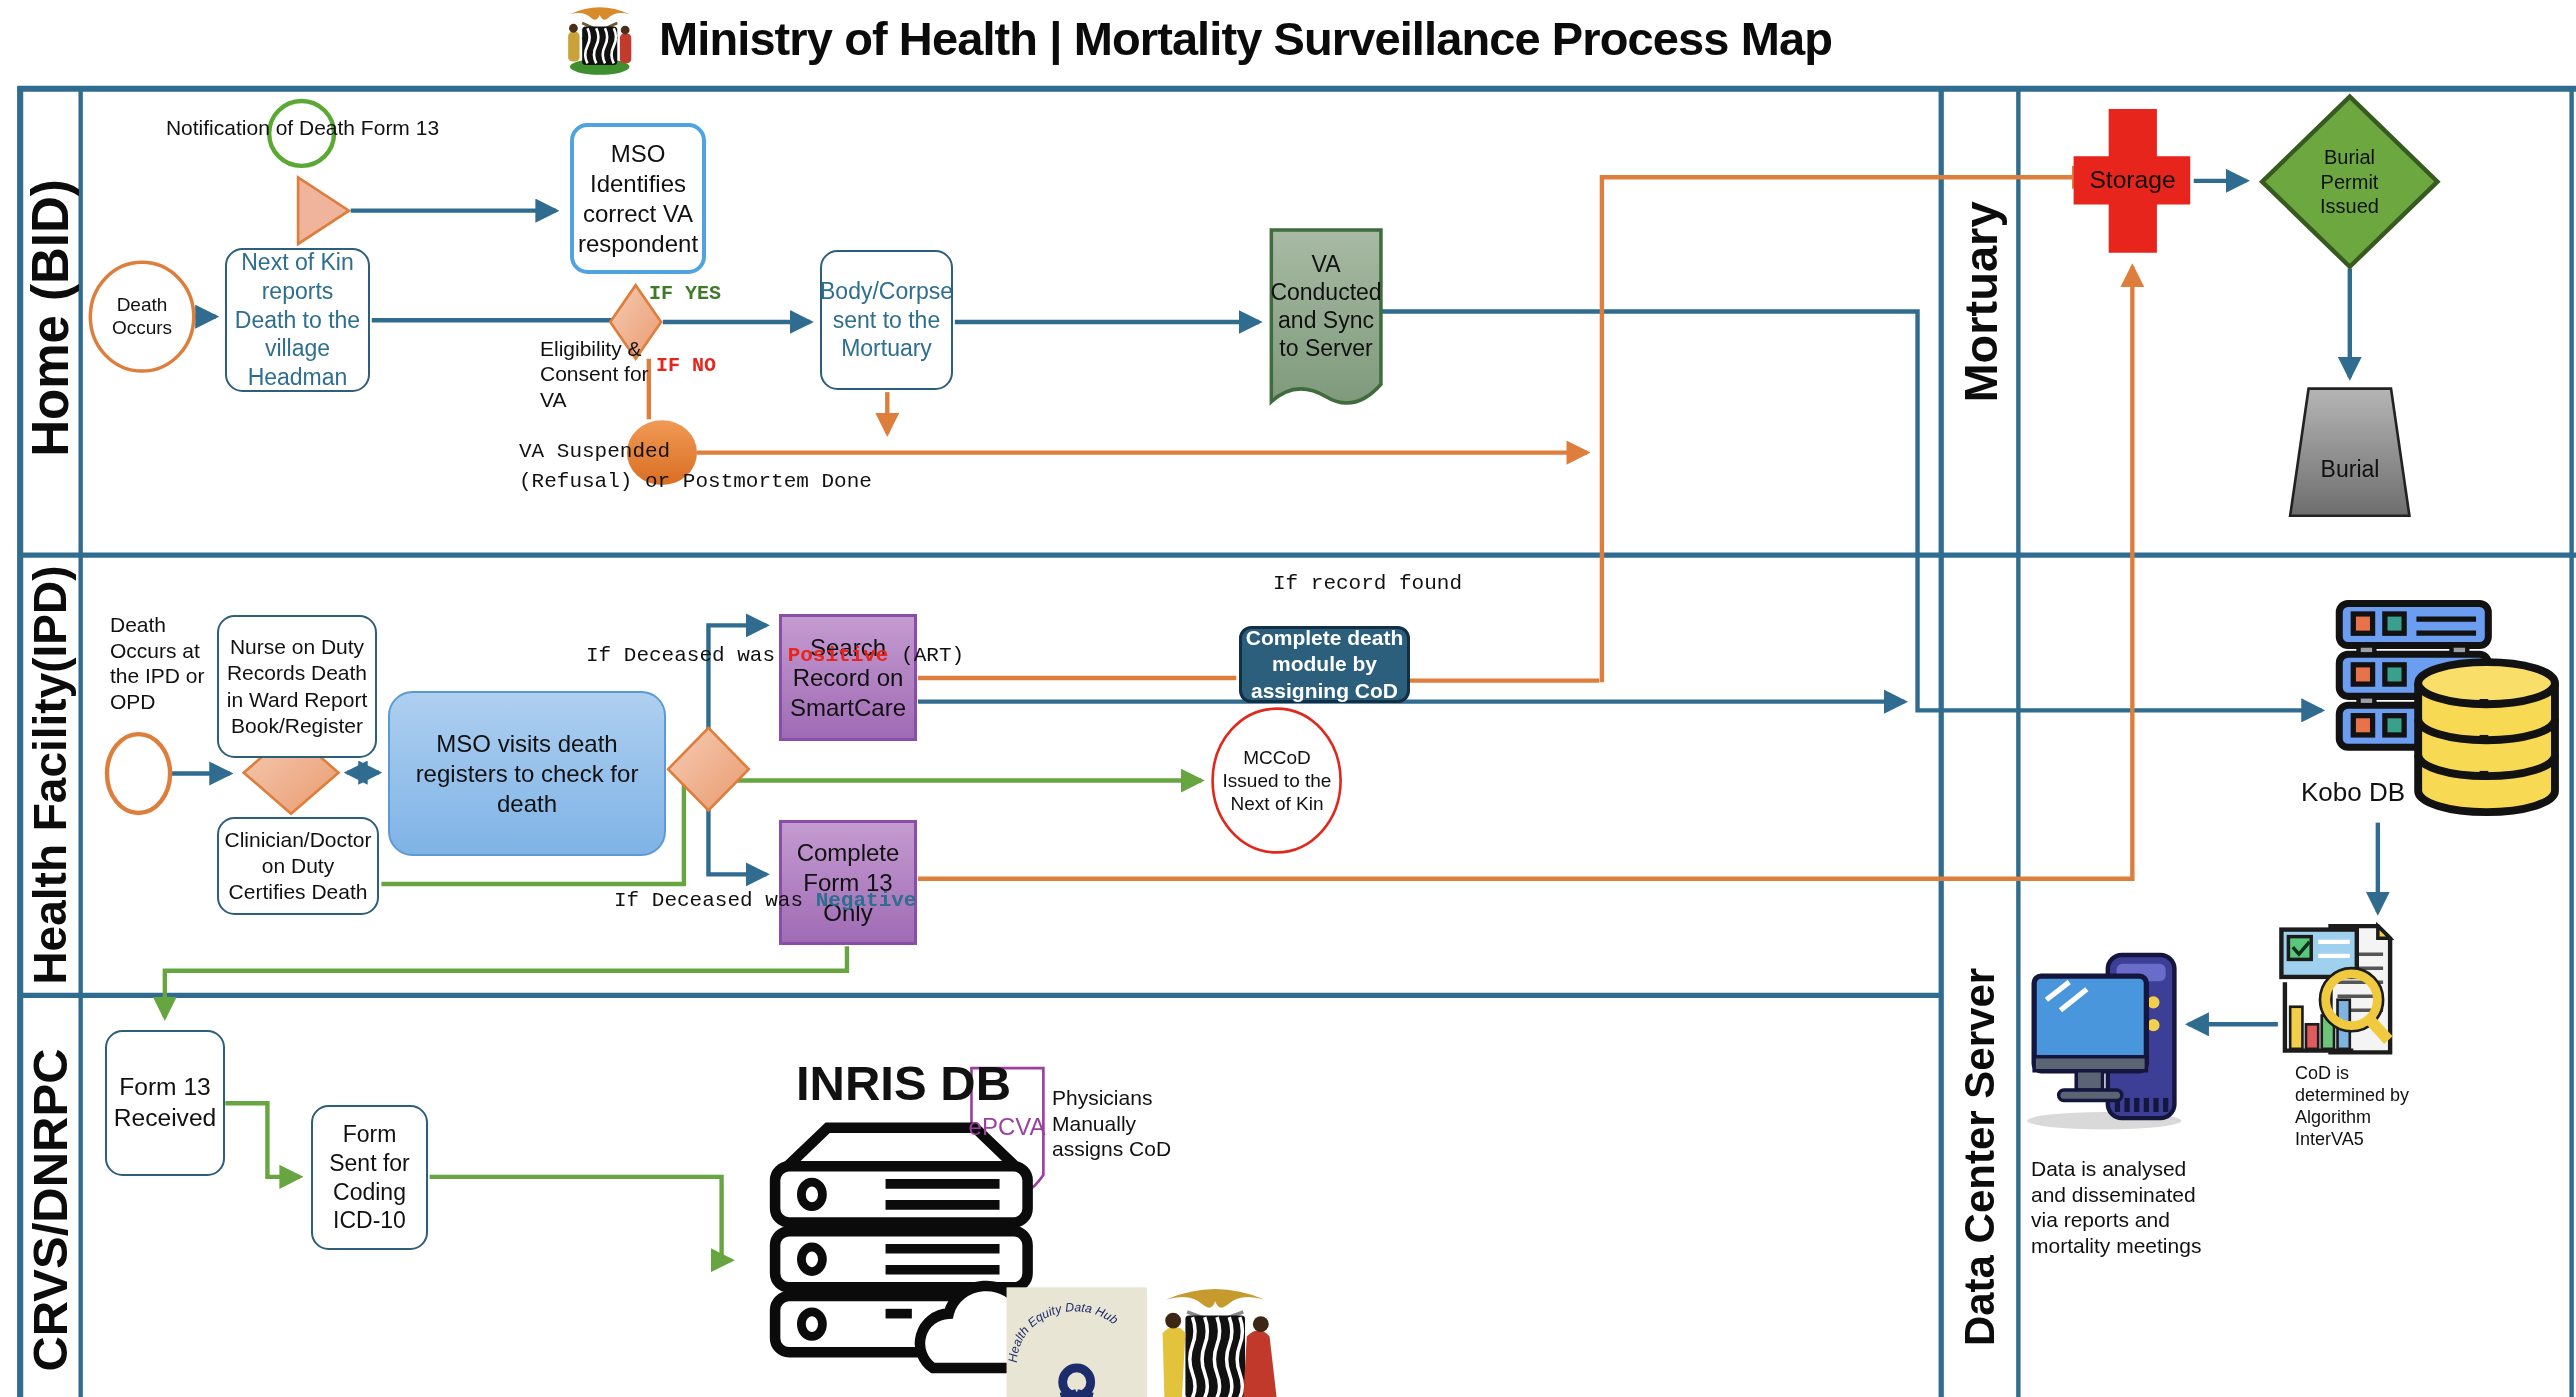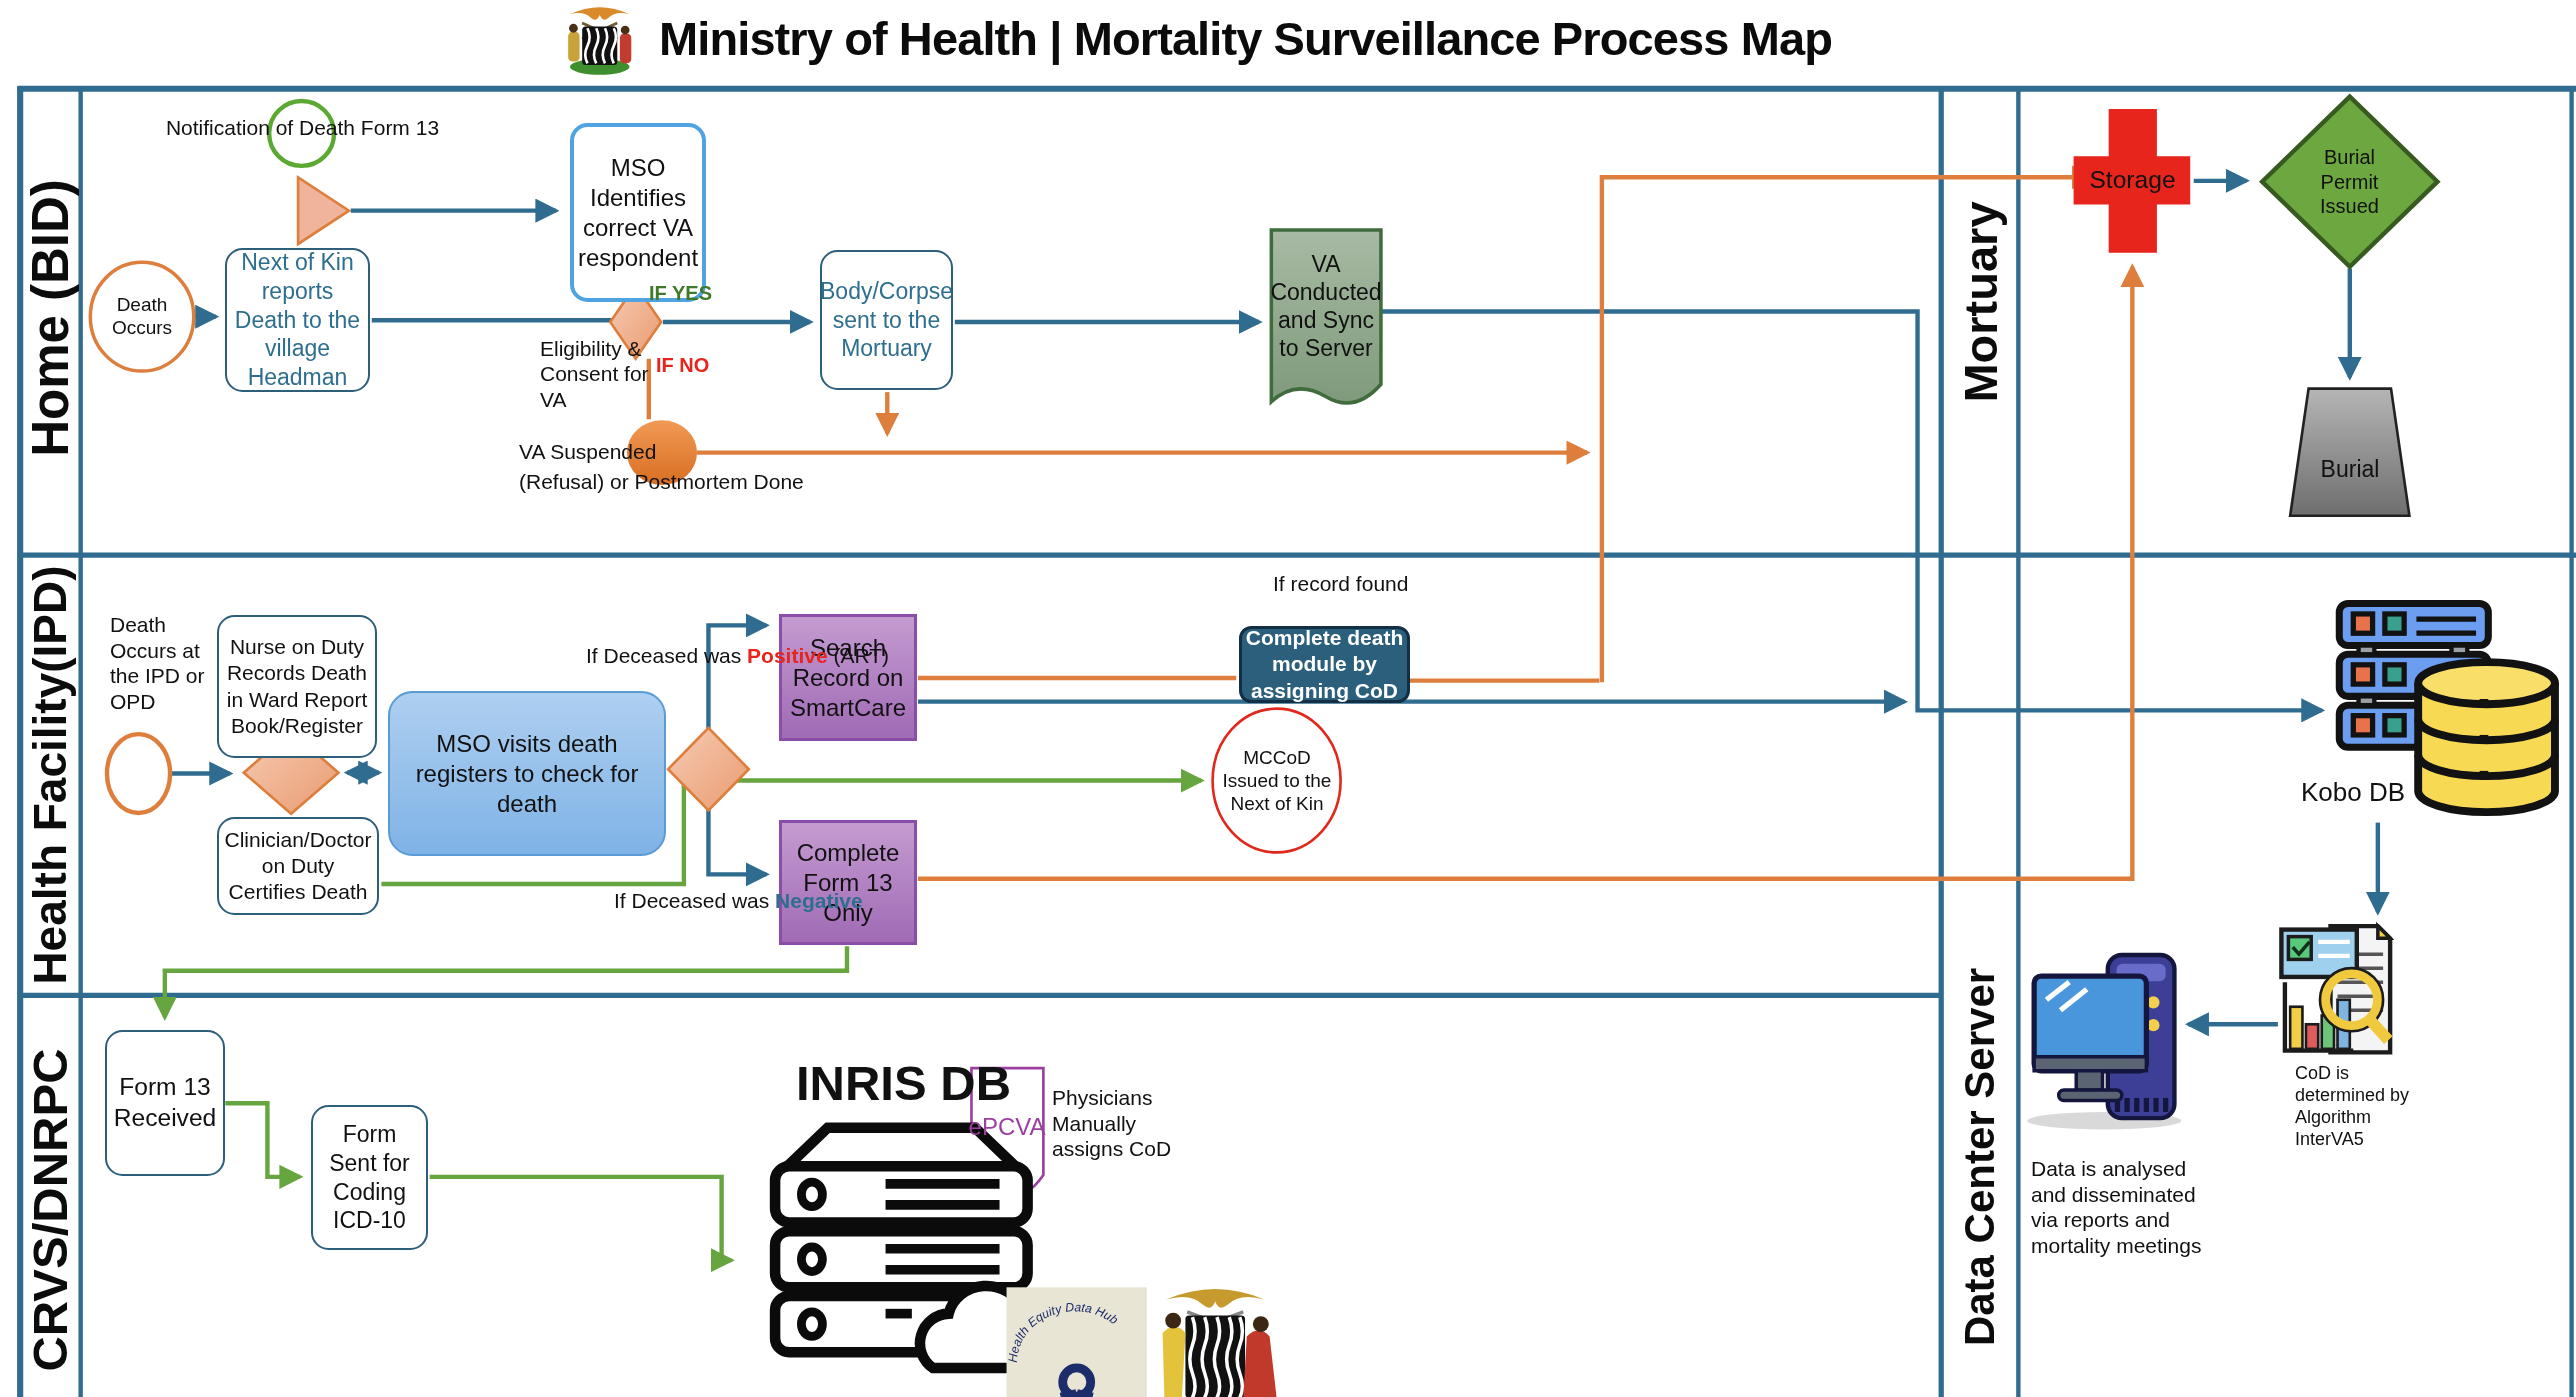--- a/index.html
+++ b/index.html
@@ -9,21 +9,21 @@
   .txt{position:absolute;z-index:3;display:flex;align-items:center;justify-content:center;
        text-align:center;line-height:1.22;}
   .txt.left{justify-content:flex-start;text-align:left;}
   .node{position:absolute;z-index:2;display:flex;align-items:center;justify-content:center;
         text-align:center;background:#fff;border:2.6px solid #2E5F7A;border-radius:17.5px;
         line-height:1.25;padding:3.5px;box-sizing:border-box;}
   .blue-text{color:#2E6E8E;}
   .lane-label{position:absolute;z-index:3;font-weight:bold;color:#0c0c0c;white-space:nowrap;
               transform:translate(-50%,-50%) rotate(-90deg);}
   .title{position:absolute;z-index:3;font-weight:bold;font-size:47px;letter-spacing:-0.9px;color:#0b0b0b;white-space:nowrap;}
-  .small-label{position:absolute;z-index:3;font-size:21px;line-height:1.18;}
+  .small-label{position:absolute;z-index:3;font-size:21px;line-height:1.18;font-family:Liberation Mono, monospace;}
   .bold{font-weight:bold;}
 </style>
 </head>
 <body>
 
 <div id="canvas">
 
 <svg id="wires" width="2576" height="1398" viewBox="0 0 2938 1594">
   <defs>
     <marker id="ab" viewBox="0 0 10 10" refX="8.5" refY="5" markerWidth="5.5" markerHeight="5.5" orient="auto-start-reverse">
@@ -244,21 +244,21 @@
 
 <div class="lane-label" style="left:50px;top:318px;font-size:51px;">Home (BID)</div>
 <div class="lane-label" style="left:50px;top:775px;font-size:46px;">Health Facility(IPD)</div>
 <div class="lane-label" style="left:50px;top:1210px;font-size:49px;">CRVS/DNRPC</div>
 <div class="lane-label" style="left:1980px;top:302px;font-size:47px;">Mortuary</div>
 <div class="lane-label" style="left:1980px;top:1157px;font-size:42px;">Data Center Server</div>
 
 <div class="txt" style="left:158px;top:115px;width:289px;height:26px;font-size:21px;">Notification of Death Form 13</div>
 <div class="txt" style="left:92px;top:289px;width:100px;height:54px;font-size:19px;">Death Occurs</div>
 <div class="node blue-text" style="left:225px;top:248px;width:145px;height:144px;font-size:23px;">Next of Kin reports Death to the village Headman</div>
-<div class="node" style="left:570px;top:123px;width:136px;height:179px;border:4.4px solid #4FA3E0;font-size:24px;">MSO Identifies correct VA respondent</div>
+<div class="node" style="left:570px;top:123px;width:136px;height:151px;border:4.4px solid #4FA3E0;font-size:24px;">MSO Identifies correct VA respondent</div>
 <div class="small-label bold" style="left:649px;top:282px;color:#3E7A28;font-size:20px;">IF YES</div>
 <div class="small-label bold" style="left:656px;top:354px;color:#E8251C;font-size:20px;">IF NO</div>
 <div class="txt left" style="left:540px;top:330px;width:116px;height:88px;font-size:21px;">Eligibility &amp; Consent for VA</div>
 <div class="small-label" style="left:519px;top:440px;">VA Suspended</div>
 <div class="small-label" style="left:519px;top:470px;">(Refusal) or Postmortem Done</div>
 <div class="node blue-text" style="left:820px;top:250px;width:133px;height:140px;font-size:23px;">Body/Corpse sent to the Mortuary</div>
 <div class="txt" style="left:1271px;top:238px;width:110px;height:136px;font-size:23px;">VA Conducted and Sync to Server</div>
 
 <div class="txt" style="left:2074px;top:156px;width:117px;height:48px;font-size:24.6px;">Storage</div>
 <div class="txt" style="left:2310px;top:139px;width:79px;height:86px;font-size:20px;">Burial Permit Issued</div>

